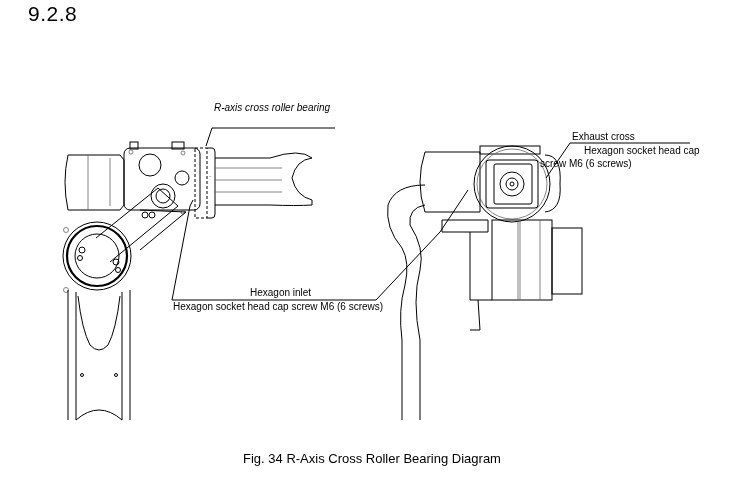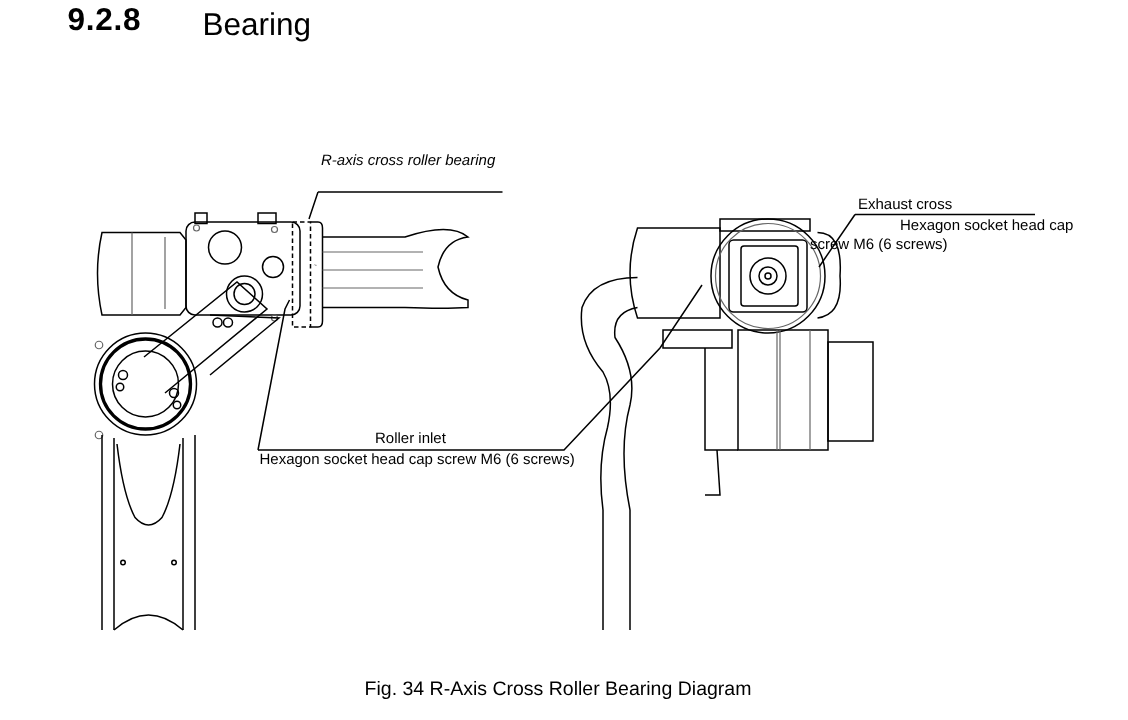--- a/index.html
+++ b/index.html
@@ -1,33 +1,32 @@
 <!DOCTYPE html>
 <html><head>
 <meta charset="utf-8">
 <style>
   html, body { margin: 0; padding: 0; background: #ffffff; }
   body { width: 752px; height: 480px; position: relative; overflow: hidden;
          font-family: "Liberation Sans", sans-serif; color: #000; }
-  .sec-num { position: absolute; left: 45px; top: 2px; font-size: 21px; font-weight: bold; letter-spacing: 0.5px; }
+  .sec-num { position: absolute; left: 28px; top: 2px; font-size: 21px; font-weight: normal; letter-spacing: 0.5px; }
   .sec-title { position: absolute; left: 135px; top: 2px; font-size: 21px; line-height: 29px; width: 560px; }
   .caption { position: absolute; left: 0; width: 744px; top: 451px; text-align: center; font-size: 13px; }
   .lbl { position: absolute; font-size: 10px; line-height: 12px; white-space: nowrap; }
   svg.fig { position: absolute; left: 0; top: 0; }
   .ln { fill: none; stroke: #000; stroke-width: 1; }
   .lg { fill: none; stroke: #666; stroke-width: 0.8; }
   .lt { fill: none; stroke: #000; stroke-width: 2.2; }
   .dash { fill: none; stroke: #000; stroke-width: 1; stroke-dasharray: 3 2; }
 </style>
 </head>
 <body>
 
 <div class="sec-num">9.2.8</div>
 <div class="sec-title">
-  <div>Bearing</div>
 </div>
 
 <svg class="fig" width="752" height="480" viewBox="0 0 752 480">
 
   <g>
 
     <path class="ln" d="M68,155 L120,155 L124,160 L124,205 L120,210 L68,210 Q62,182 68,155 Z"></path>
     <path class="lg" d="M88,155 L88,210 M110,158 L110,206"></path>
 
     <rect class="ln" x="124" y="148" width="76" height="62" rx="6"></rect>
@@ -98,19 +97,19 @@
     <path class="ln" d="M212,128 L335,128"></path>
     <path class="ln" d="M212,128 L206,146"></path>
     <path class="ln" d="M172,300 L190,206 L193,200"></path>
     <path class="ln" d="M172,300 L376,300 L440,232 L468,190"></path>
     <path class="ln" d="M570,143 L690,143"></path>
     <path class="ln" d="M570,143 L546,178"></path>
   </g>
 </svg>
 
 <div class="lbl" style="left:214px; top:102px;font-style:italic;">R-axis cross roller bearing</div>
-<div class="lbl" style="left:250px; top:287px;">Roller inlet</div>
+<div class="lbl" style="left:250px; top:287px;">Hexagon inlet</div>
 <div class="lbl" style="left:173px; top:301px;">Hexagon socket head cap screw M6 (6 screws)</div>
 <div class="lbl" style="left:572px; top:131px;">Exhaust cross</div>
-<div class="lbl" style="left:572px; top:145px;padding-left:28px;">Hexagon socket head cap</div>
+<div class="lbl" style="left:556px; top:145px;padding-left:28px;">Hexagon socket head cap</div>
 <div class="lbl" style="left:540px; top:158px;">screw M6 (6 screws)</div>
 
 <div class="caption">Fig. 34  R-Axis Cross Roller Bearing Diagram</div>
 
 </body></html>

